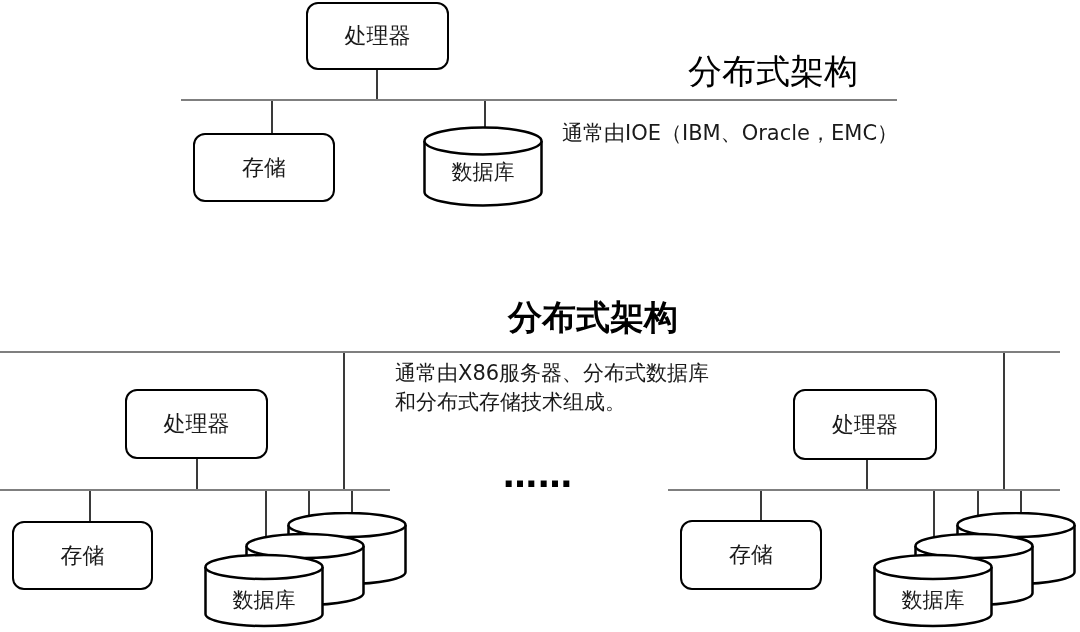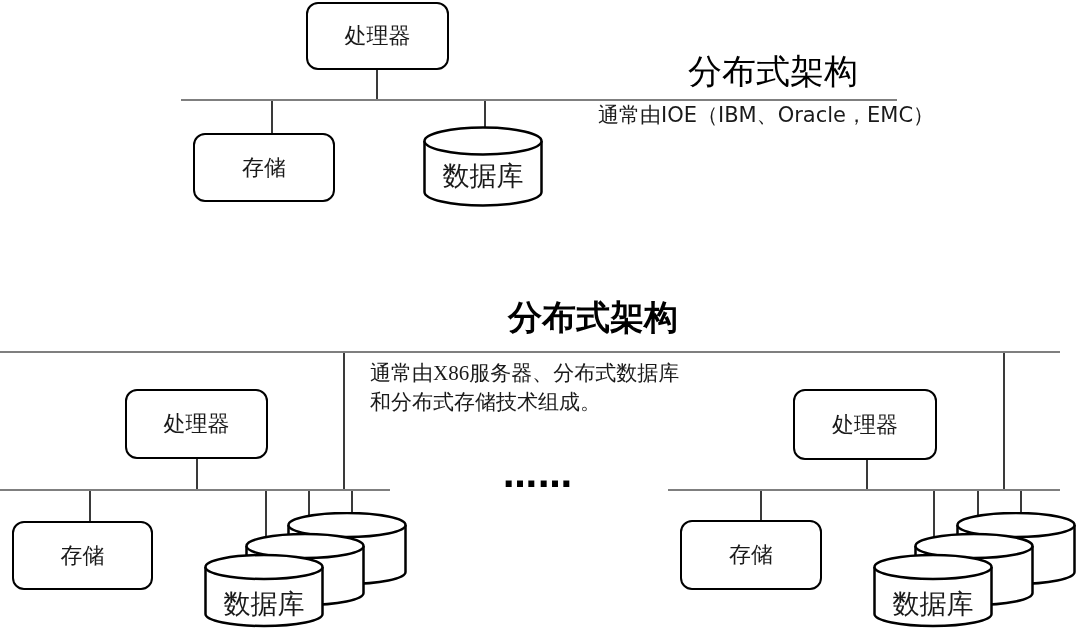--- a/index.html
+++ b/index.html
@@ -25,21 +25,21 @@
   .vconn{position:absolute;background:#3a3a3a;width:1.5px;}
   .section-title{
     position:absolute;
     font-size:34px;line-height:42px;color:#000000;
     text-align:center;white-space:nowrap;
   }
   .desc{position:absolute;font-size:21px;color:#1a1a1a;}
   .desc .line{line-height:28px;white-space:nowrap;}
   .desc.wide .line{line-height:29px;}
   .cyl-label{
-    position:absolute;font-size:27px;color:#1a1a1a;
+    position:absolute;font-size:21px;color:#1a1a1a;
     text-align:center;white-space:nowrap;
   }
   .ellipsis{
     position:absolute;
     font-size:34px;font-weight:bold;line-height:34px;
     letter-spacing:1px;color:#000000;white-space:nowrap;
   }
   svg{display:block;}
 </style>
 </head>
@@ -66,32 +66,32 @@
     <div class="node-box" style="left:193px;top:133px;width:142px;height:69px;">
       <span>存储</span>
     </div>
 
     <svg class="abs" style="left:423px;top:126px;" width="120" height="82" viewBox="0 0 120 82">
       <path d="M1.5 15 L1.5 66 A58.5 13.5 0 0 0 118.5 66 L118.5 15" fill="#ffffff" stroke="#000000" stroke-width="2.5"></path>
       <ellipse cx="60" cy="15" rx="58.5" ry="13.5" fill="#ffffff" stroke="#000000" stroke-width="2.5"></ellipse>
     </svg>
     <div class="cyl-label" style="left:433px;top:158px;width:100px;">数据库</div>
 
-    <div class="desc" style="left:562px;top:101px;margin-left:36px;">
+    <div class="desc" style="left:562px;top:119px;">
       <div class="line">通常由IOE（IBM、Oracle，EMC）</div>
     </div>
   </div>
 
   <div>
 
     <div class="section-title" style="left:418px;top:296px;width:350px;font-weight:bold;">分布式架构</div>
 
     <div class="bus" style="left:0px;top:351px;width:1060px;"></div>
 
-    <div class="desc wide" style="left:370px;top:359px;font-family:Liberation Serif, serif;">
+    <div class="desc wide" style="left:395px;top:359px;">
       <div class="line">通常由X86服务器、分布式数据库</div>
       <div class="line">和分布式存储技术组成。</div>
     </div>
 
     <div class="ellipsis" style="left:498px;top:458px;width:80px;text-align:center;">……</div>
 
     <div>
 
       <div class="vconn" style="left:343px;top:353px;height:137px;"></div>
 

